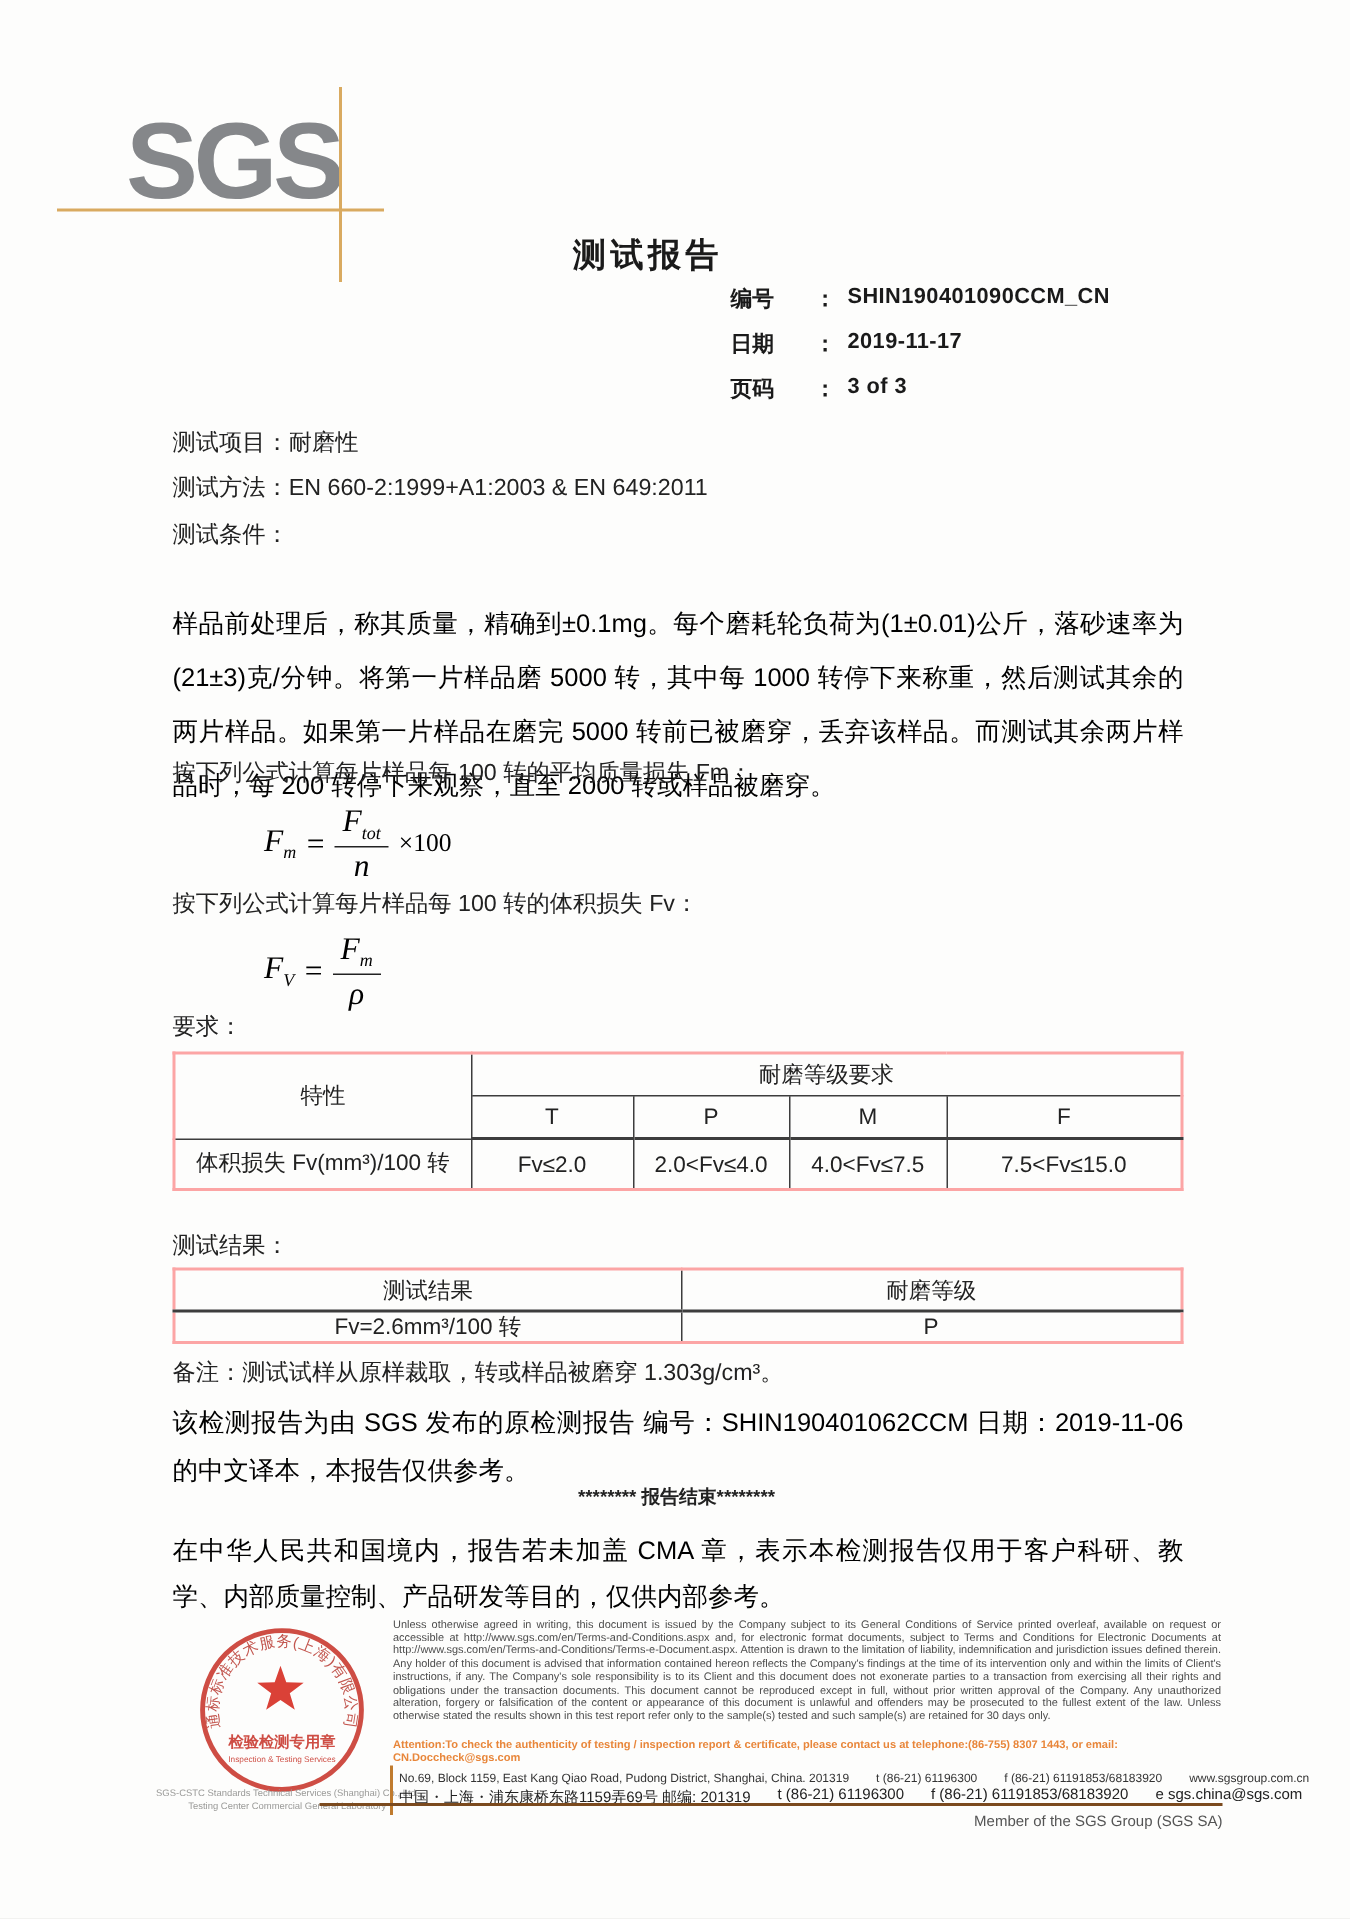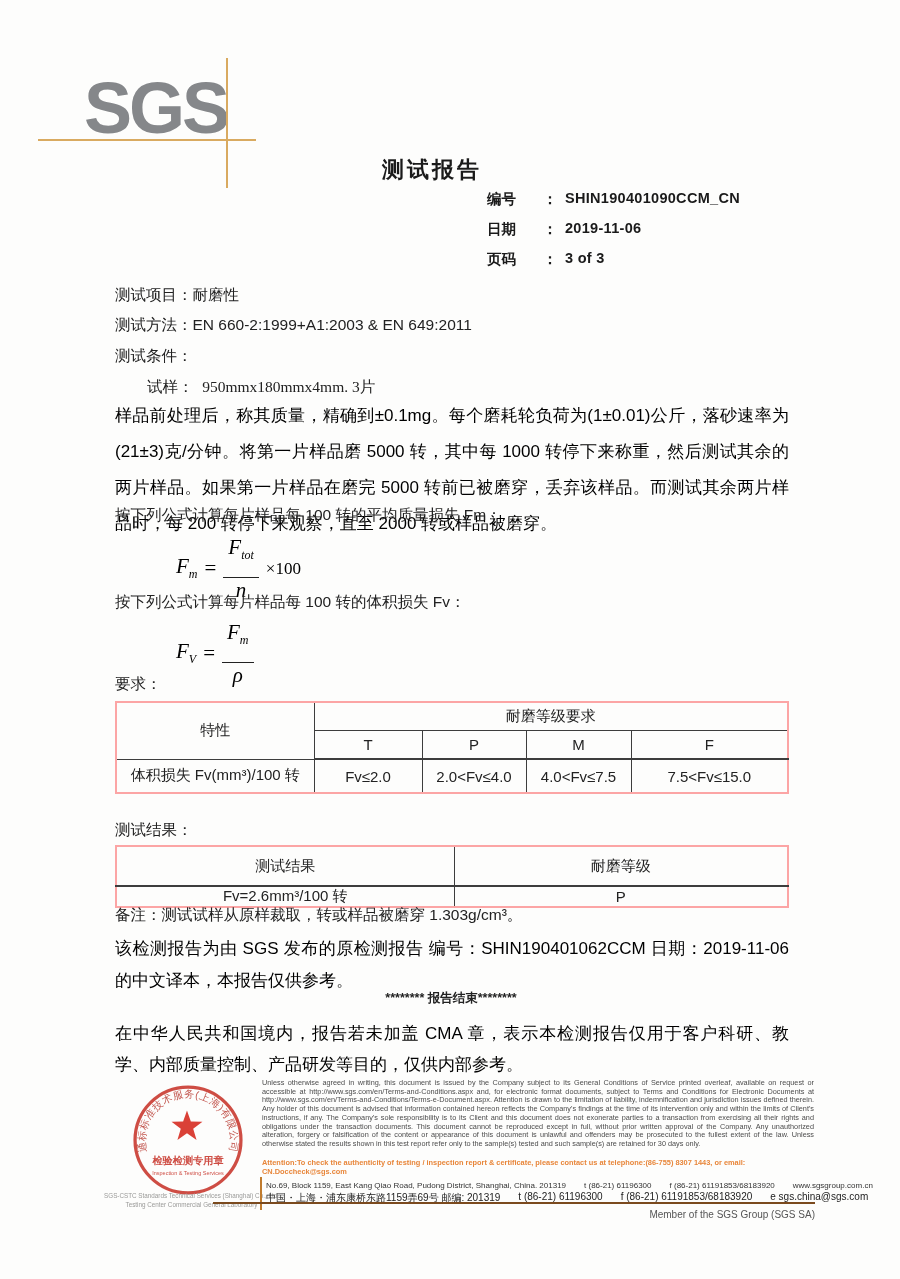--- a/index.html
+++ b/index.html
@@ -25,21 +25,21 @@
   
   .bline{left:115px;font-size:15.5px;color:#222;white-space:nowrap;}
   .para{left:115px;width:674px;font-size:17px;line-height:36px;text-align:justify;color:#000000;}
   .serifval{font-family:"Liberation Serif","DejaVu Serif",serif;}
 
   
   .formula{display:flex;align-items:center;font-family:Liberation Serif, serif;
            font-style:italic;font-size:21px;color:#000000;gap:7px;}
   .formula sub{font-size:12px;font-style:italic;}
   .frac{display:inline-flex;flex-direction:column;align-items:center;line-height:1.15;}
-  .frac .num{border-bottom:1.5px solid #222;padding:0 5px 14px;}
+  .frac .num{border-bottom:1.5px solid #222;padding:0 5px 1px;}
   .f-mult{font-style:normal;font-size:17px;}
   .f-eq{font-style:normal;}
 
   
   table.doc{border-collapse:collapse;width:672px;table-layout:fixed;
             font-size:15px;color:#222;text-align:center;}
   table.doc td,table.doc th{border:1px solid #3d3d3d;font-weight:normal;vertical-align:middle;padding:0;}
   table.doc{border:2px solid #fca5a5;}
   tr.hsep td, tr.hsep th{border-bottom-width:2px;}
 
@@ -71,40 +71,37 @@
   <div class="abs doc-title">测试报告</div>
   <div class="abs hdr-fields">
     <div class="hdr-row">
       <span class="hdr-label">编号</span>
       <span class="hdr-sep">：</span>
       <span class="hdr-value">SHIN190401090CCM_CN</span>
     </div>
     <div class="hdr-row">
       <span class="hdr-label">日期</span>
       <span class="hdr-sep">：</span>
-      <span class="hdr-value">2019-11-06</span>
+      <span class="hdr-value">2019-11-17</span>
     </div>
     <div class="hdr-row">
       <span class="hdr-label">页码</span>
       <span class="hdr-sep">：</span>
       <span class="hdr-value">3 of 3</span>
     </div>
   </div>
 
   <div class="abs bline" style="top:285px">
     <span>测试项目：</span><span>耐磨性</span>
   </div>
   <div class="abs bline" style="top:315px">
     <span>测试方法：</span><span>EN 660-2:1999+A1:2003 &amp; EN 649:2011</span>
   </div>
   <div class="abs bline" style="top:346px">
     <span>测试条件：</span>
-  </div>
-  <div class="abs bline" style="top:377px;left:147px">
-    <span>试样：</span>&nbsp;&nbsp;<span class="serifval">950mmx180mmx4mm. 3片</span>
   </div>
   <div class="abs para" style="top:398px">样品前处理后，称其质量，精确到±0.1mg。每个磨耗轮负荷为(1±0.01)公斤，落砂速率为(21±3)克/分钟。将第一片样品磨 5000 转，其中每 1000 转停下来称重，然后测试其余的两片样品。如果第一片样品在磨完 5000 转前已被磨穿，丢弃该样品。而测试其余两片样品时，每 200 转停下来观察，直至 2000 转或样品被磨穿。</div>
 
   <div class="abs bline" style="top:505px">按下列公式计算每片样品每 100 转的平均质量损失 Fm：</div>
 
   <div class="abs formula" style="left:176px;top:535px">
     <span><span>F</span><sub>m</sub></span>
     <span class="f-eq">=</span>
     <span class="frac">
       <span class="num"><span>F</span><sub>tot</sub></span>
@@ -156,21 +153,21 @@
     </table>
 
   <div class="abs bline" style="top:820px">测试结果：</div>
 
   <table class="doc abs" style="left:115px;top:845px">
     <colgroup>
         <col style="width:338px">
         <col style="width:334px">
       </colgroup>
     <tbody>
-        <tr class="hsep" style="height:40px">
+        <tr class="hsep" style="height:28px">
       <td>测试结果</td>
       <td>耐磨等级</td>
     </tr>
     <tr style="height:19px">
       <td>Fv=2.6mm³/100 转</td>
       <td>P</td>
     </tr>
   </tbody>
     </table>
 

